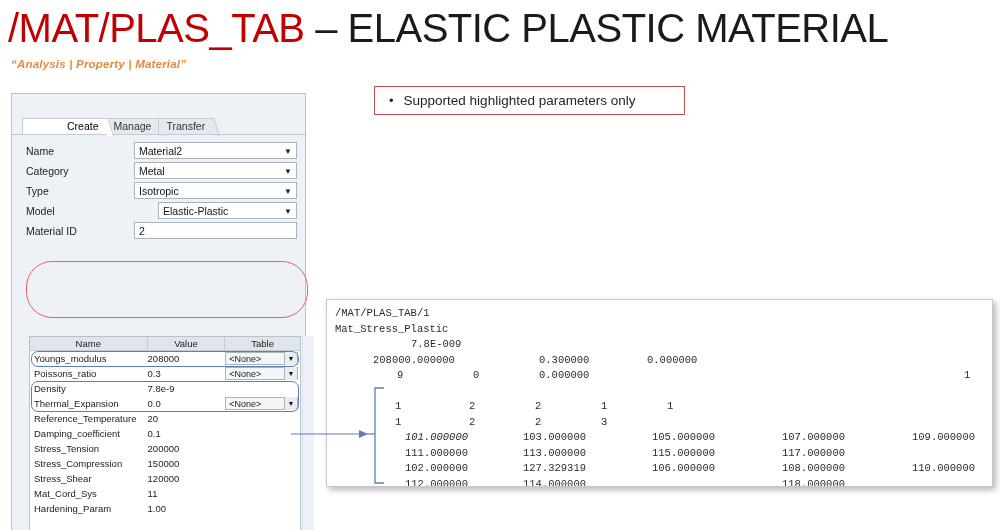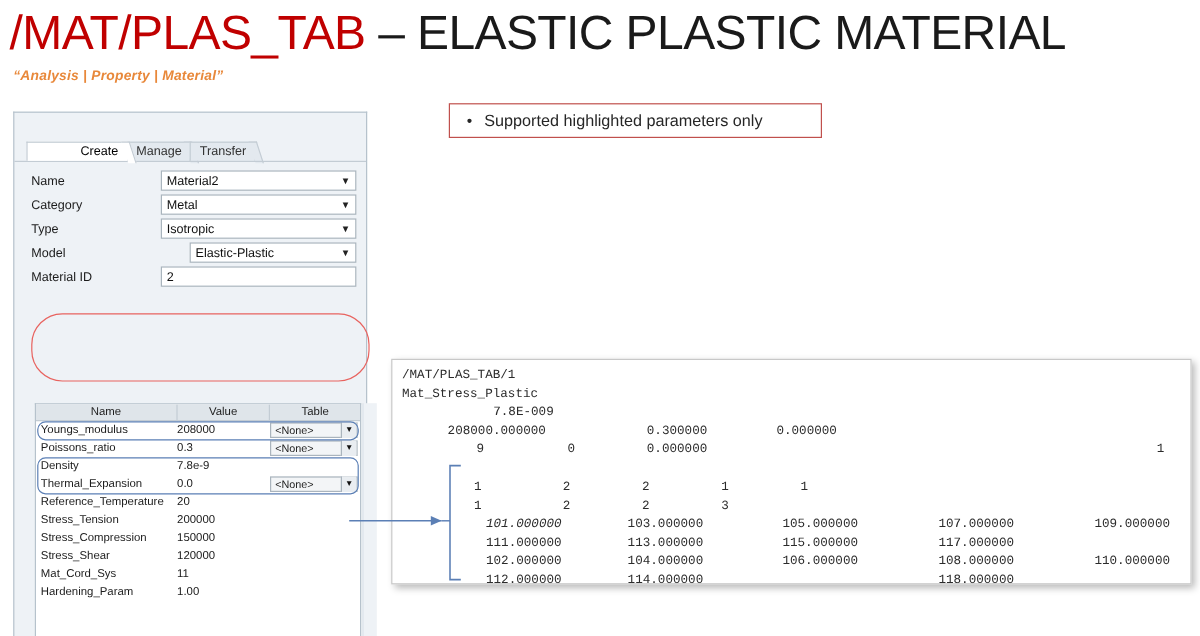--- a/index.html
+++ b/index.html
@@ -262,20 +262,25 @@
               <span class="arw">▼</span>
             </div>
           </div>
         </div>
         <div class="grow">
           <div class="gname">Reference_Temperature</div>
           <div class="gval">20</div>
           <div class="gtab"></div>
         </div>
         <div class="grow">
+          <div class="gname">Damping_coefficient</div>
+          <div class="gval">0.1</div>
+          <div class="gtab"></div>
+        </div>
+        <div class="grow">
           <div class="gname">Stress_Tension</div>
           <div class="gval">200000</div>
           <div class="gtab"></div>
         </div>
         <div class="grow">
           <div class="gname">Stress_Compression</div>
           <div class="gval">150000</div>
           <div class="gtab"></div>
         </div>
         <div class="grow">
@@ -305,21 +310,21 @@
       <div class="code-line" style="top: 7px;"><span class="col" style="left: 8px;">/MAT/PLAS_TAB/1</span></div>
       <div class="code-line" style="top: 22.5px;"><span class="col" style="left: 8px;">Mat_Stress_Plastic</span></div>
       <div class="code-line" style="top: 38px;"><span class="col" style="left: 84px;">7.8E-009</span></div>
       <div class="code-line" style="top: 53.5px;"><span class="col" style="left: 46px;">208000.000000</span><span class="col" style="left: 212px;">0.300000</span><span class="col" style="left: 320px;">0.000000</span></div>
       <div class="code-line" style="top: 69px;"><span class="col" style="left: 70px;">9</span><span class="col" style="left: 146px;">0</span><span class="col" style="left: 212px;">0.000000</span><span class="col" style="left: 637px;">1</span></div>
       <div class="code-line" style="top: 84.5px;"></div>
       <div class="code-line" style="top: 100px;"><span class="col" style="left: 68px;">1</span><span class="col" style="left: 142px;">2</span><span class="col" style="left: 208px;">2</span><span class="col" style="left: 274px;">1</span><span class="col" style="left: 340px;">1</span></div>
       <div class="code-line" style="top: 115.5px;"><span class="col" style="left: 68px;">1</span><span class="col" style="left: 142px;">2</span><span class="col" style="left: 208px;">2</span><span class="col" style="left: 274px;">3</span></div>
       <div class="code-line" style="top: 131px;"><span class="col" style="left: 78px; font-style: italic;">101.000000</span><span class="col" style="left: 196px;">103.000000</span><span class="col" style="left: 325px;">105.000000</span><span class="col" style="left: 455px;">107.000000</span><span class="col" style="left: 585px;">109.000000</span></div>
       <div class="code-line" style="top: 146.5px;"><span class="col" style="left: 78px;">111.000000</span><span class="col" style="left: 196px;">113.000000</span><span class="col" style="left: 325px;">115.000000</span><span class="col" style="left: 455px;">117.000000</span></div>
-      <div class="code-line" style="top: 162px;"><span class="col" style="left: 78px;">102.000000</span><span class="col" style="left: 196px;">104.000000</span><span class="col" style="left: 325px;">106.000000</span><span class="col" style="left: 455px;">108.000000</span><span class="col" style="left: 585px;">110.000000</span></div>
+      <div class="code-line" style="top: 162px;"><span class="col" style="left: 78px;">102.000000</span><span class="col" style="left: 196px;">127.329319</span><span class="col" style="left: 325px;">106.000000</span><span class="col" style="left: 455px;">108.000000</span><span class="col" style="left: 585px;">110.000000</span></div>
       <div class="code-line" style="top: 177.5px;"><span class="col" style="left: 78px;">112.000000</span><span class="col" style="left: 196px;">114.000000</span><span class="col" style="left: 325px; margin-top: 33px;">116.000000</span><span class="col" style="left: 455px;">118.000000</span></div>
     </div>
 </div>
 
 <svg id="annot-svg">
 
   <path d="M 384 388 L 375 388 L 375 483 L 384 483" stroke="#5b7fb5" stroke-width="1.3" fill="none"></path>
 
   <line x1="291" y1="434" x2="368" y2="434" stroke="#5b7fb5" stroke-width="1.2"></line>
   <polygon points="368,434 359,430 359,438" fill="#5b7fb5"></polygon>

